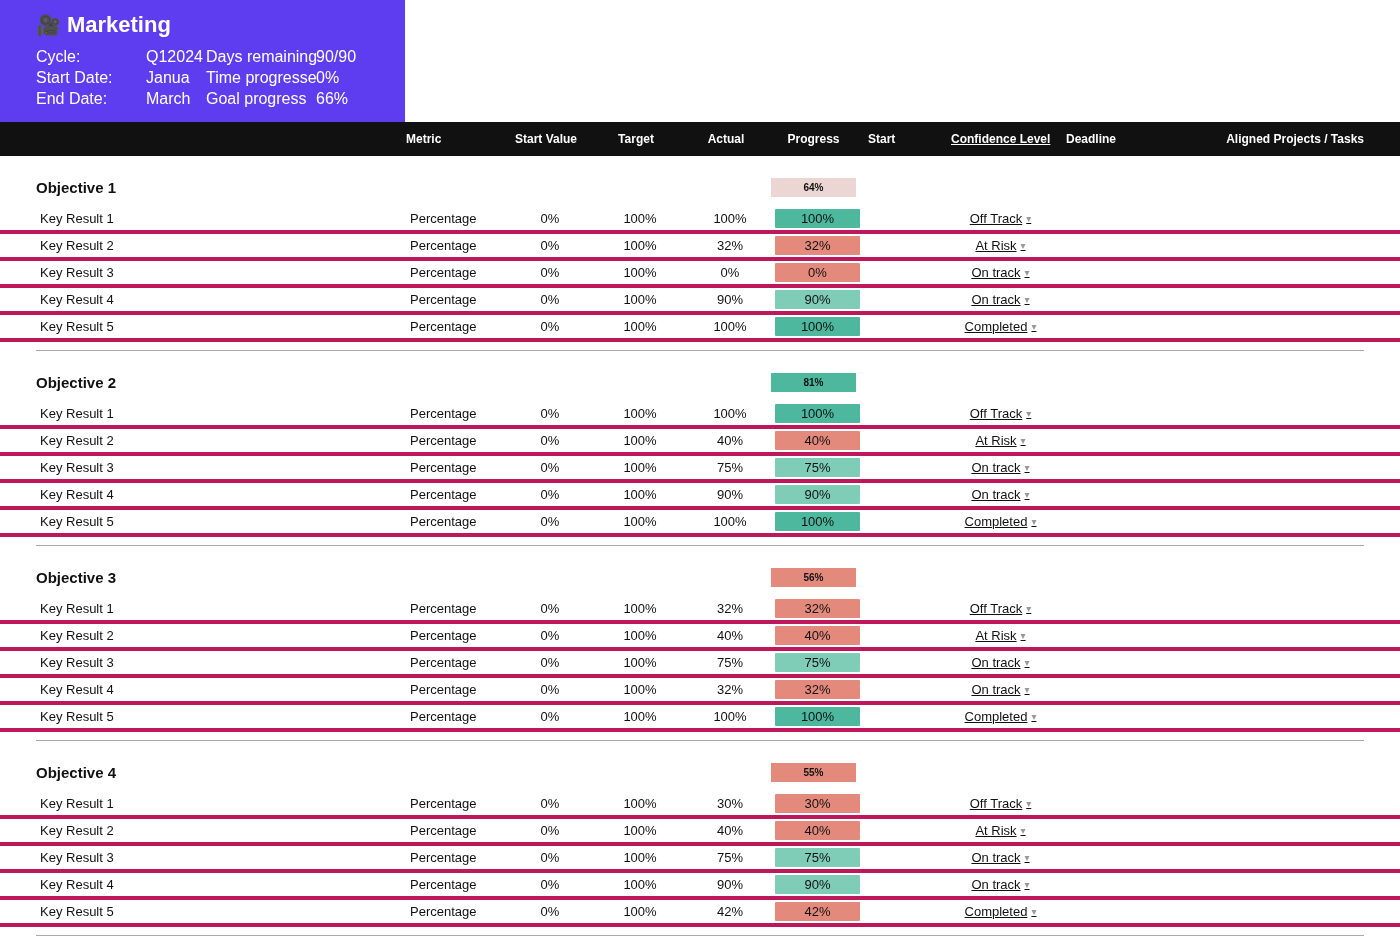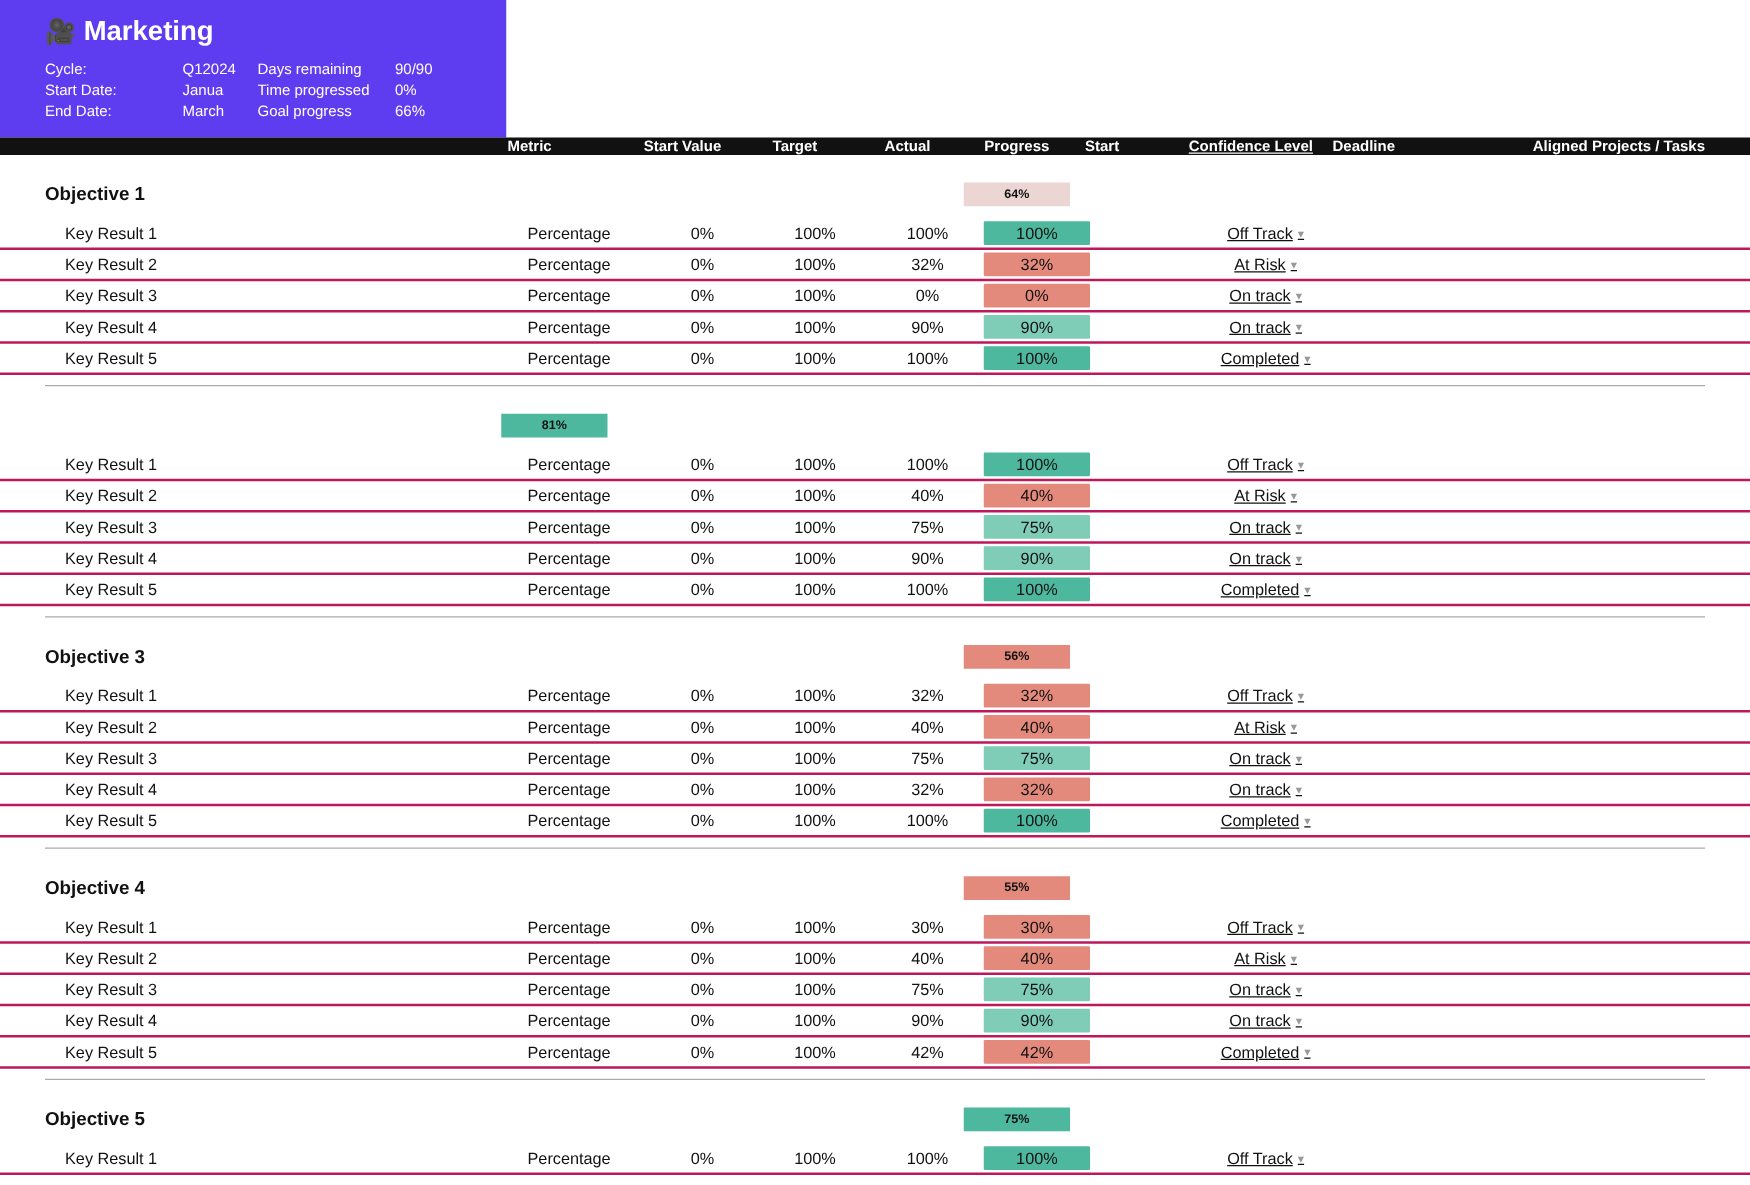--- a/index.html
+++ b/index.html
@@ -1,36 +1,36 @@
 <!DOCTYPE html>
 <html><head>
 <meta charset="utf-8">
 <style>
 * { box-sizing: border-box; margin: 0; padding: 0; }
 body { font-family: Arial, Helvetica, sans-serif; font-size: 13px; color: #111; background: #fff; width: 1400px; }
 .header-purple { background: #5e3df1; color: #fff; width: 405px; padding: 12px 18px 14px 36px; }
 .header-purple h1 { font-size: 22px; font-weight: 700; display: flex; align-items: center; gap: 6px; margin-bottom: 10px; }
 .camera-icon { font-size: 20px; }
-.meta-grid { display: grid; grid-template-columns: 110px 60px 110px 60px; font-size: 12px; row-gap: 3px; }
+.meta-grid { display: grid; grid-template-columns: 110px 60px 110px 60px; font-size: 16px; row-gap: 3px; }
 .meta-grid div { white-space: nowrap; overflow: hidden; }
-.black-bar { background: #111; color: #fff; font-size: 12px; font-weight: 600; display: flex; padding: 0 0; }
+.black-bar { background: #111; color: #fff; font-size: 12px; font-weight: 600; display: flex; padding: 10px 0; }
 .indent { width: 36px; flex-shrink: 0; }
 .col-name { width: 370px; flex-shrink: 0; }
 .col-metric { width: 95px; flex-shrink: 0; }
 .col-start { width: 90px; flex-shrink: 0; text-align: center; }
 .col-target { width: 90px; flex-shrink: 0; text-align: center; }
 .col-actual { width: 90px; flex-shrink: 0; text-align: center; }
 .col-progress { width: 85px; flex-shrink: 0; text-align: center; }
 .col-owner { width: 95px; flex-shrink: 0; padding-left: 12px; }
 .col-conf { width: 115px; flex-shrink: 0; text-decoration: underline; }
 .col-dead { width: 120px; flex-shrink: 0; }
 .col-proj { flex: 1; text-align: right; padding-right: 36px; }
 .objectives { padding: 0; }
 .obj-block { margin-top: 8px; }
-.obj-header-row, .kr-row { display: flex; align-items: center; border-bottom: 2px solid #be185d; padding: 2px 16px; min-height: 20px; }
+.obj-header-row, .kr-row { display: flex; align-items: center; border-bottom: 4px solid #be185d; padding: 2px 4px; min-height: 20px; }
 .obj-header-row { border-bottom: none; padding: 8px 0 10px 0; }
 .obj-header-row .col-name { font-weight: 700; font-size: 15px; }
 .obj-progress-cell { font-weight: 700; font-size: 10px; padding: 4px 0; }
 .kr-row .col-name { font-size: 13px; }
 .kr-row .col-metric, .kr-row .col-start, .kr-row .col-target, .kr-row .col-actual { font-size: 13px; }
 .prog-cell { font-size: 13px; padding: 2px 0; border-radius: 1px; }
 .bg-green { background: #4eb89f; }
 .bg-lightgreen { background: #7fccb7; }
 .bg-red { background: #e48a7d; }
 .bg-pink { background: #ecd6d4; }
@@ -182,20 +182,21 @@
         </div>
         <div class="col-dead"></div>
         <div class="col-proj"></div>
       </div>
       <div class="divider"></div>
     </div>
     <div class="obj-block">
       <div class="spacer-top"></div>
       <div class="obj-header-row">
         <div class="indent"></div>
+        <div class="col-name">Objective 2</div>
         <div class="col-metric"></div>
         <div class="col-start"></div>
         <div class="col-target"></div>
         <div class="col-actual"></div>
         <div class="col-progress obj-progress-cell bg-green">81%</div>
         <div class="col-owner"></div>
         <div class="col-conf"></div>
         <div class="col-dead"></div>
         <div class="col-proj"></div>
       </div>

